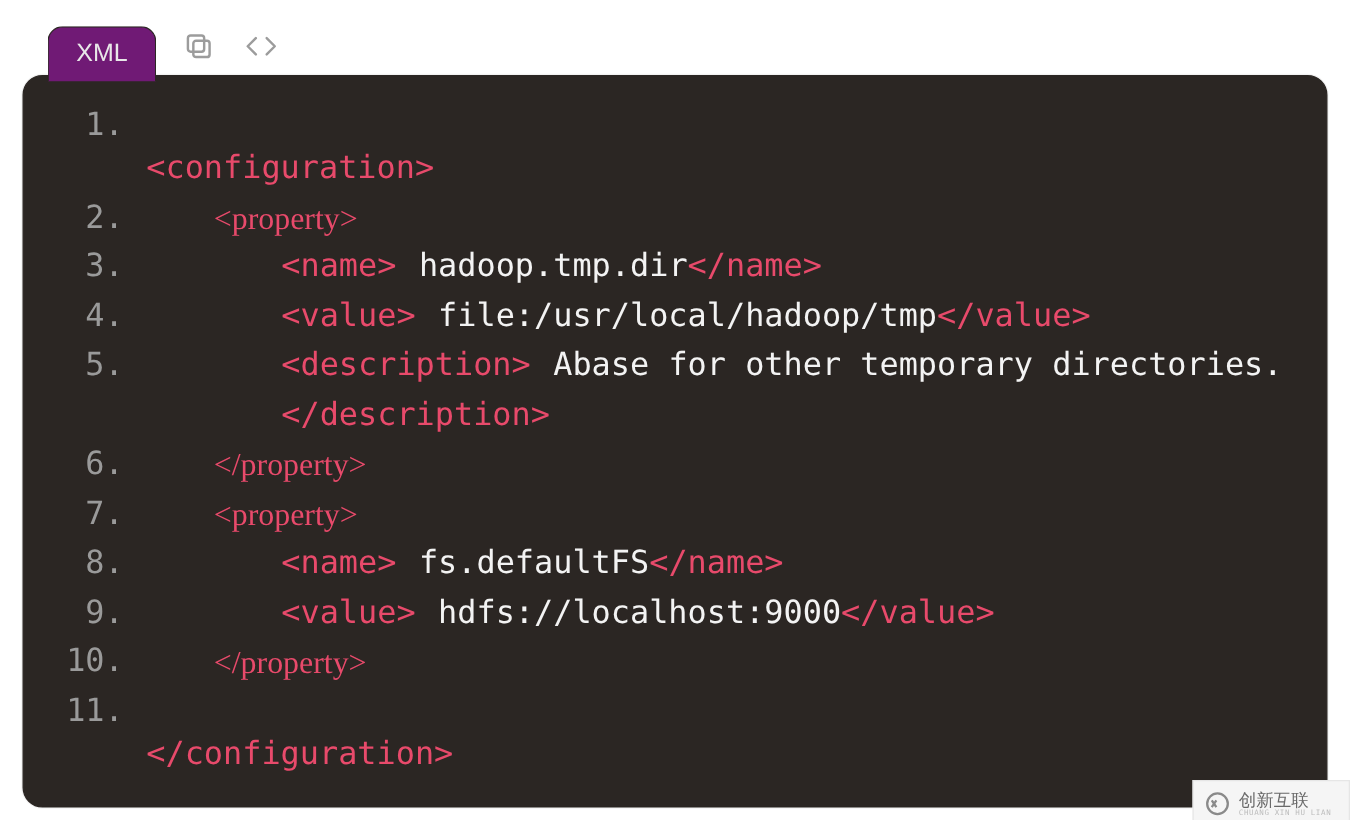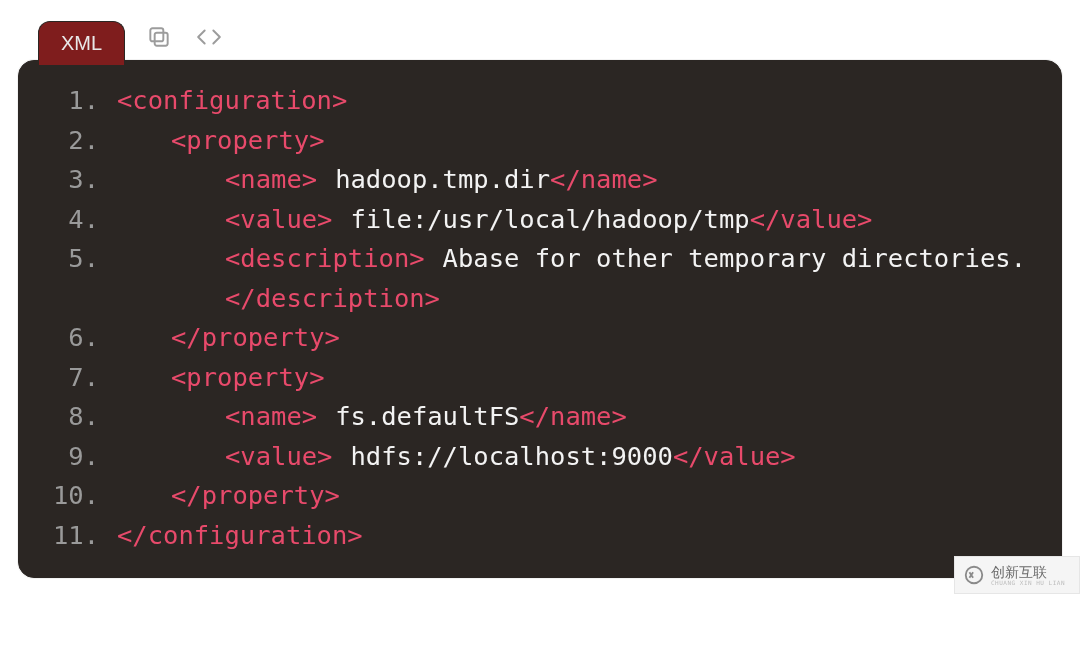--- a/index.html
+++ b/index.html
@@ -16,21 +16,21 @@
     padding: 14px 18px 16px 18px;
   }
   .tabbar {
     display: flex;
     align-items: center;
     gap: 18px;
     padding-left: 20px;
     height: 46px;
   }
   .tab {
-    background: #7f1d1d;
+    background: #701a75;
     color: #e8e8e8;
     font-family: "Segoe UI", "Helvetica Neue", Arial, sans-serif;
     font-size: 20px;
     padding: 10px 22px 10px 22px;
     border-radius: 12px 12px 0 0;
     position: relative;
     top: 6px;
     border: 1px solid #2b2623;
     border-bottom: none;
   }
@@ -68,22 +68,22 @@
     text-align: right;
     padding-right: 18px;
     flex: 0 0 auto;
     user-select: none;
   }
   .content {
     flex: 1 1 auto;
   }
   .t  { color: #e84a6b; }  
   .tx { color: #f3f3f3; margin-left: 18px; }  
-  .ind1 { padding-left: 0; }
-  .ind2 { padding-left: 54px; }
+  .ind1 { padding-left: 0; margin-top: 34px; }
+  .ind2 { padding-left: 54px; font-family: Liberation Serif, serif; }
   .ind3 { padding-left: 108px; }
   .watermark {
     position: absolute;
     right: 0;
     bottom: 0;
     width: 126px;
     height: 38px;
     background: #f5f5f5;
     border: 1px solid #e6e6e6;
     display: flex;

